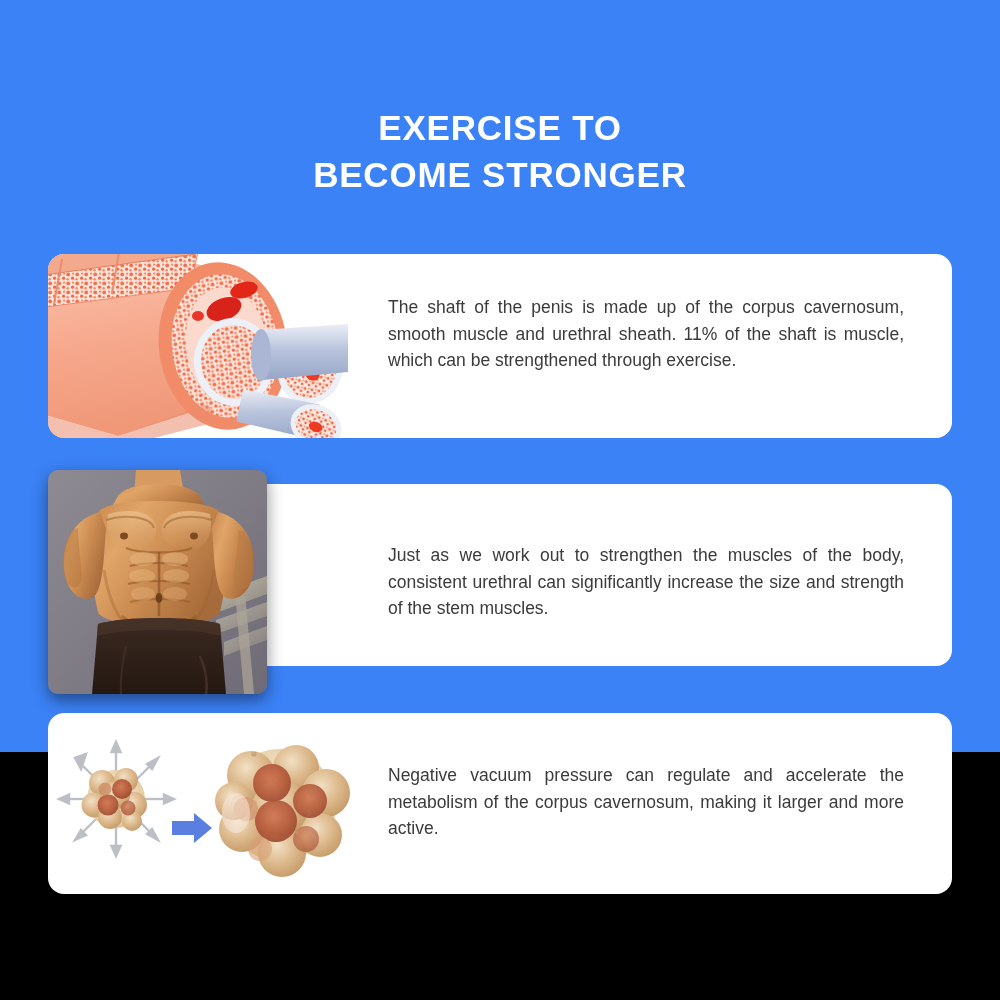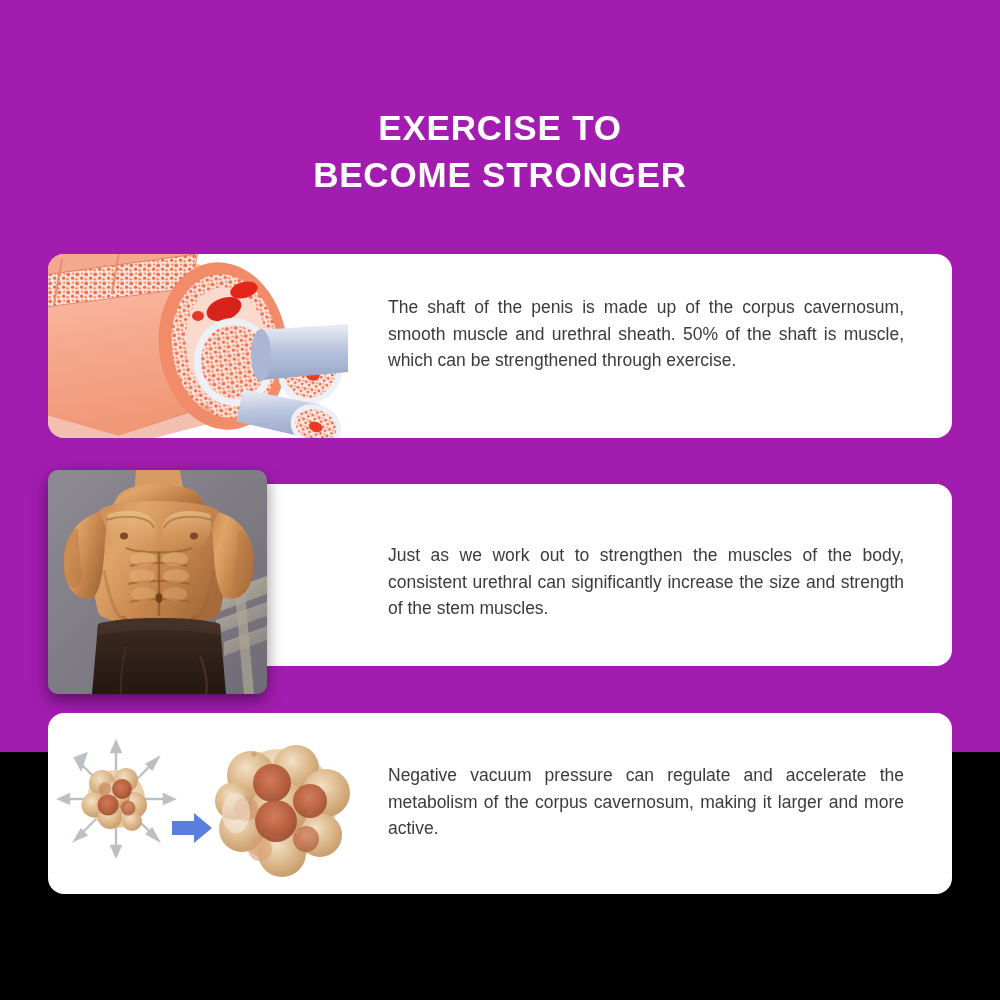--- a/index.html
+++ b/index.html
@@ -10,21 +10,21 @@
   body {
     width: 1000px;
     height: 1000px;
     overflow: hidden;
     font-family: "Liberation Sans", sans-serif;
   }
   #page {
     position: relative;
     width: 1000px;
     height: 752px;
-    background: #a21caf;
+    background: #3b82f6;
   }
 
   
   .title-block {
     position: absolute;
     left: 0;
     top: 104px;
     width: 1000px;
     text-align: center;
   }
@@ -179,21 +179,21 @@
             <ellipse cx="268" cy="172" rx="26" ry="21" fill="#eef0f7"></ellipse>
             <ellipse cx="268" cy="172" rx="21" ry="16" fill="url(#spongeDotsFine)"></ellipse>
             <ellipse cx="268" cy="173" rx="7" ry="5" fill="#ee3a22"></ellipse>
           </g>
 
           <path d="M-40,150 L70,182 L160,150 L168,168 L60,196 L-40,170 Z" fill="#e98d6e" opacity="0.55"></path>
         </g>
       </svg>
     </div>
 
-    <div class="card-text" id="text-1">The shaft of the penis is made up of the corpus cavernosum, smooth muscle and urethral sheath. 50% of the shaft is muscle, which can be strengthened through exercise.</div>
+    <div class="card-text" id="text-1">The shaft of the penis is made up of the corpus cavernosum, smooth muscle and urethral sheath. 11% of the shaft is muscle, which can be strengthened through exercise.</div>
   </div>
 
   <div class="card" id="card-2">
     <div class="card-text" id="text-2">Just as we work out to strengthen the muscles of the body, consistent urethral can significantly increase the size and strength of the stem muscles.</div>
   </div>
 
   <div class="photo">
     <svg width="219" height="224" viewBox="0 0 219 224" xmlns="http://www.w3.org/2000/svg">
       <defs>
         <linearGradient id="bgGrey" x1="0" y1="0" x2="1" y2="1">

